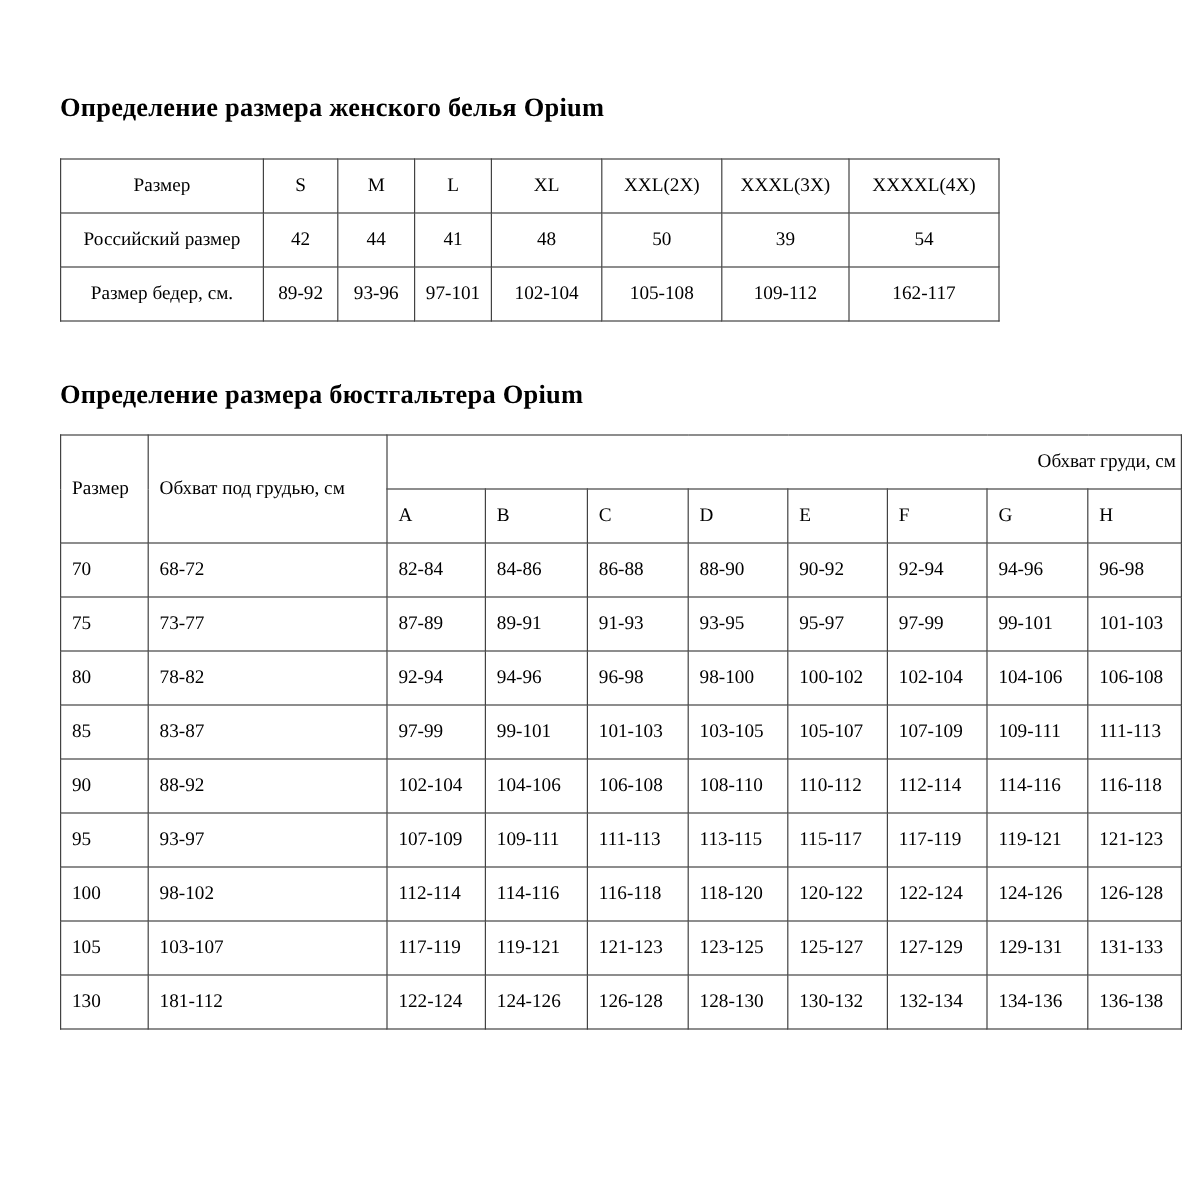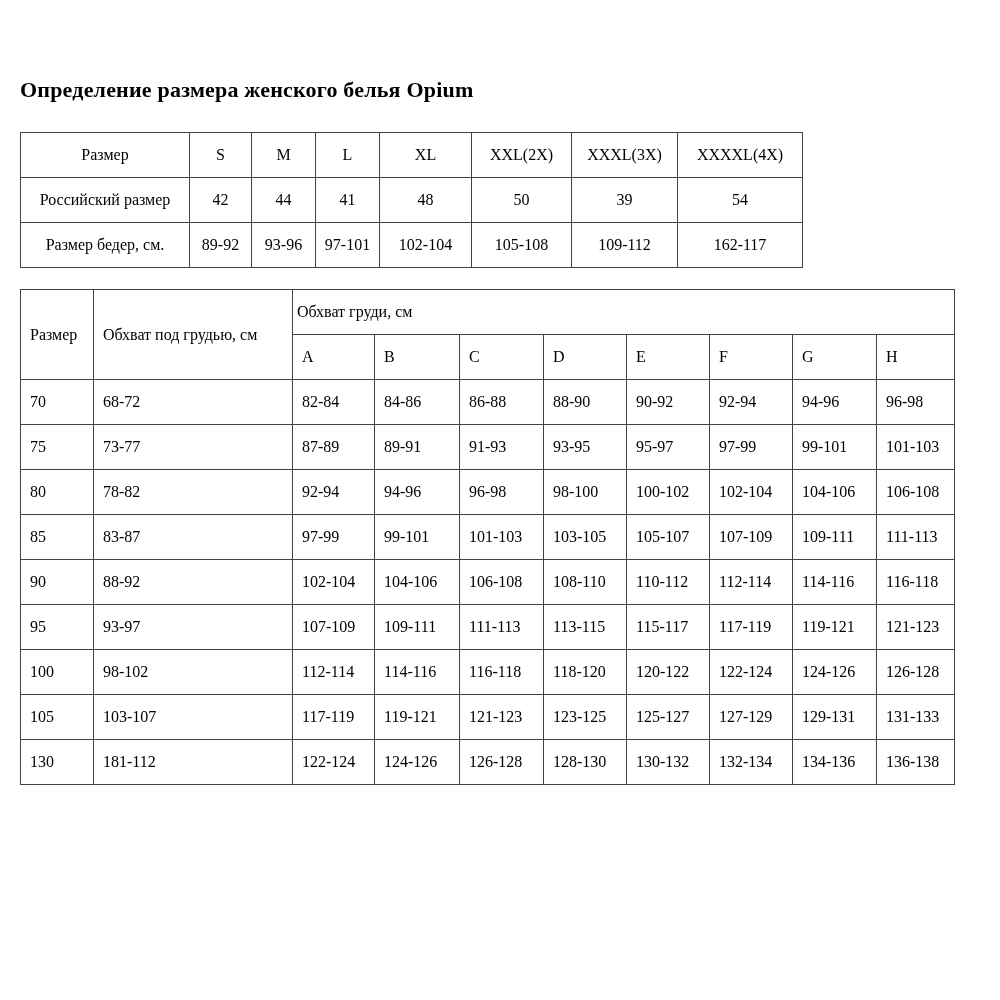--- a/index.html
+++ b/index.html
@@ -3,21 +3,21 @@
 <meta charset="utf-8">
 <style>
   * { margin: 0; padding: 0; box-sizing: border-box; }
   html, body {
     width: 1000px; height: 1000px;
     background: #ffffff;
     font-family: "Liberation Serif", "DejaVu Serif", serif;
     color: #000000;
   }
   .page { width: 1000px; height: 1000px; overflow: hidden; }
-  .content { padding-left: 20px; padding-right: 30px; }
+  .content { padding-left: 50px; padding-right: 30px; }
 
   h1.section-title {
     font-size: 22px;
     font-weight: bold;
     line-height: 24px;
     letter-spacing: 0.2px;
   }
   #title-1 { margin-top: 78px; }
   #title-2 { margin-top: 49px; }
 
@@ -37,21 +37,21 @@
     white-space: nowrap;
   }
 
   
   #table-1 { width: 782px; }
   #table-1 td { text-align: center; padding: 0 4px; }
 
   
   #table-2 { width: 934px; }
   #table-2 td, #table-2 th { text-align: left; padding: 0 4px 0 9px; }
-  #table-2 th.span-center { text-align: left; padding: 0 4px; }
+  #table-2 th.span-center { text-align: right; padding: 0 4px; }
 </style>
 </head>
 <body>
 
 <div class="page">
   <div class="content">
 
     <h1 class="section-title" id="title-1">Определение размера женского белья Opium</h1>
 
     <table id="table-1">
@@ -92,20 +92,21 @@
             <td>93-96</td>
             <td>97-101</td>
             <td>102-104</td>
             <td>105-108</td>
             <td>109-112</td>
             <td>162-117</td>
           </tr>
         </tbody>
     </table>
 
+    <h1 class="section-title" id="title-2">Определение размера бюстгальтера Opium</h1>
 
     <table id="table-2">
       <colgroup>
         <col style="width:73px">
           <col style="width:199px">
           <col style="width:82px">
         <col style="width:85px">
           <col style="width:84px">
           <col style="width:83px">
         <col style="width:83px">

